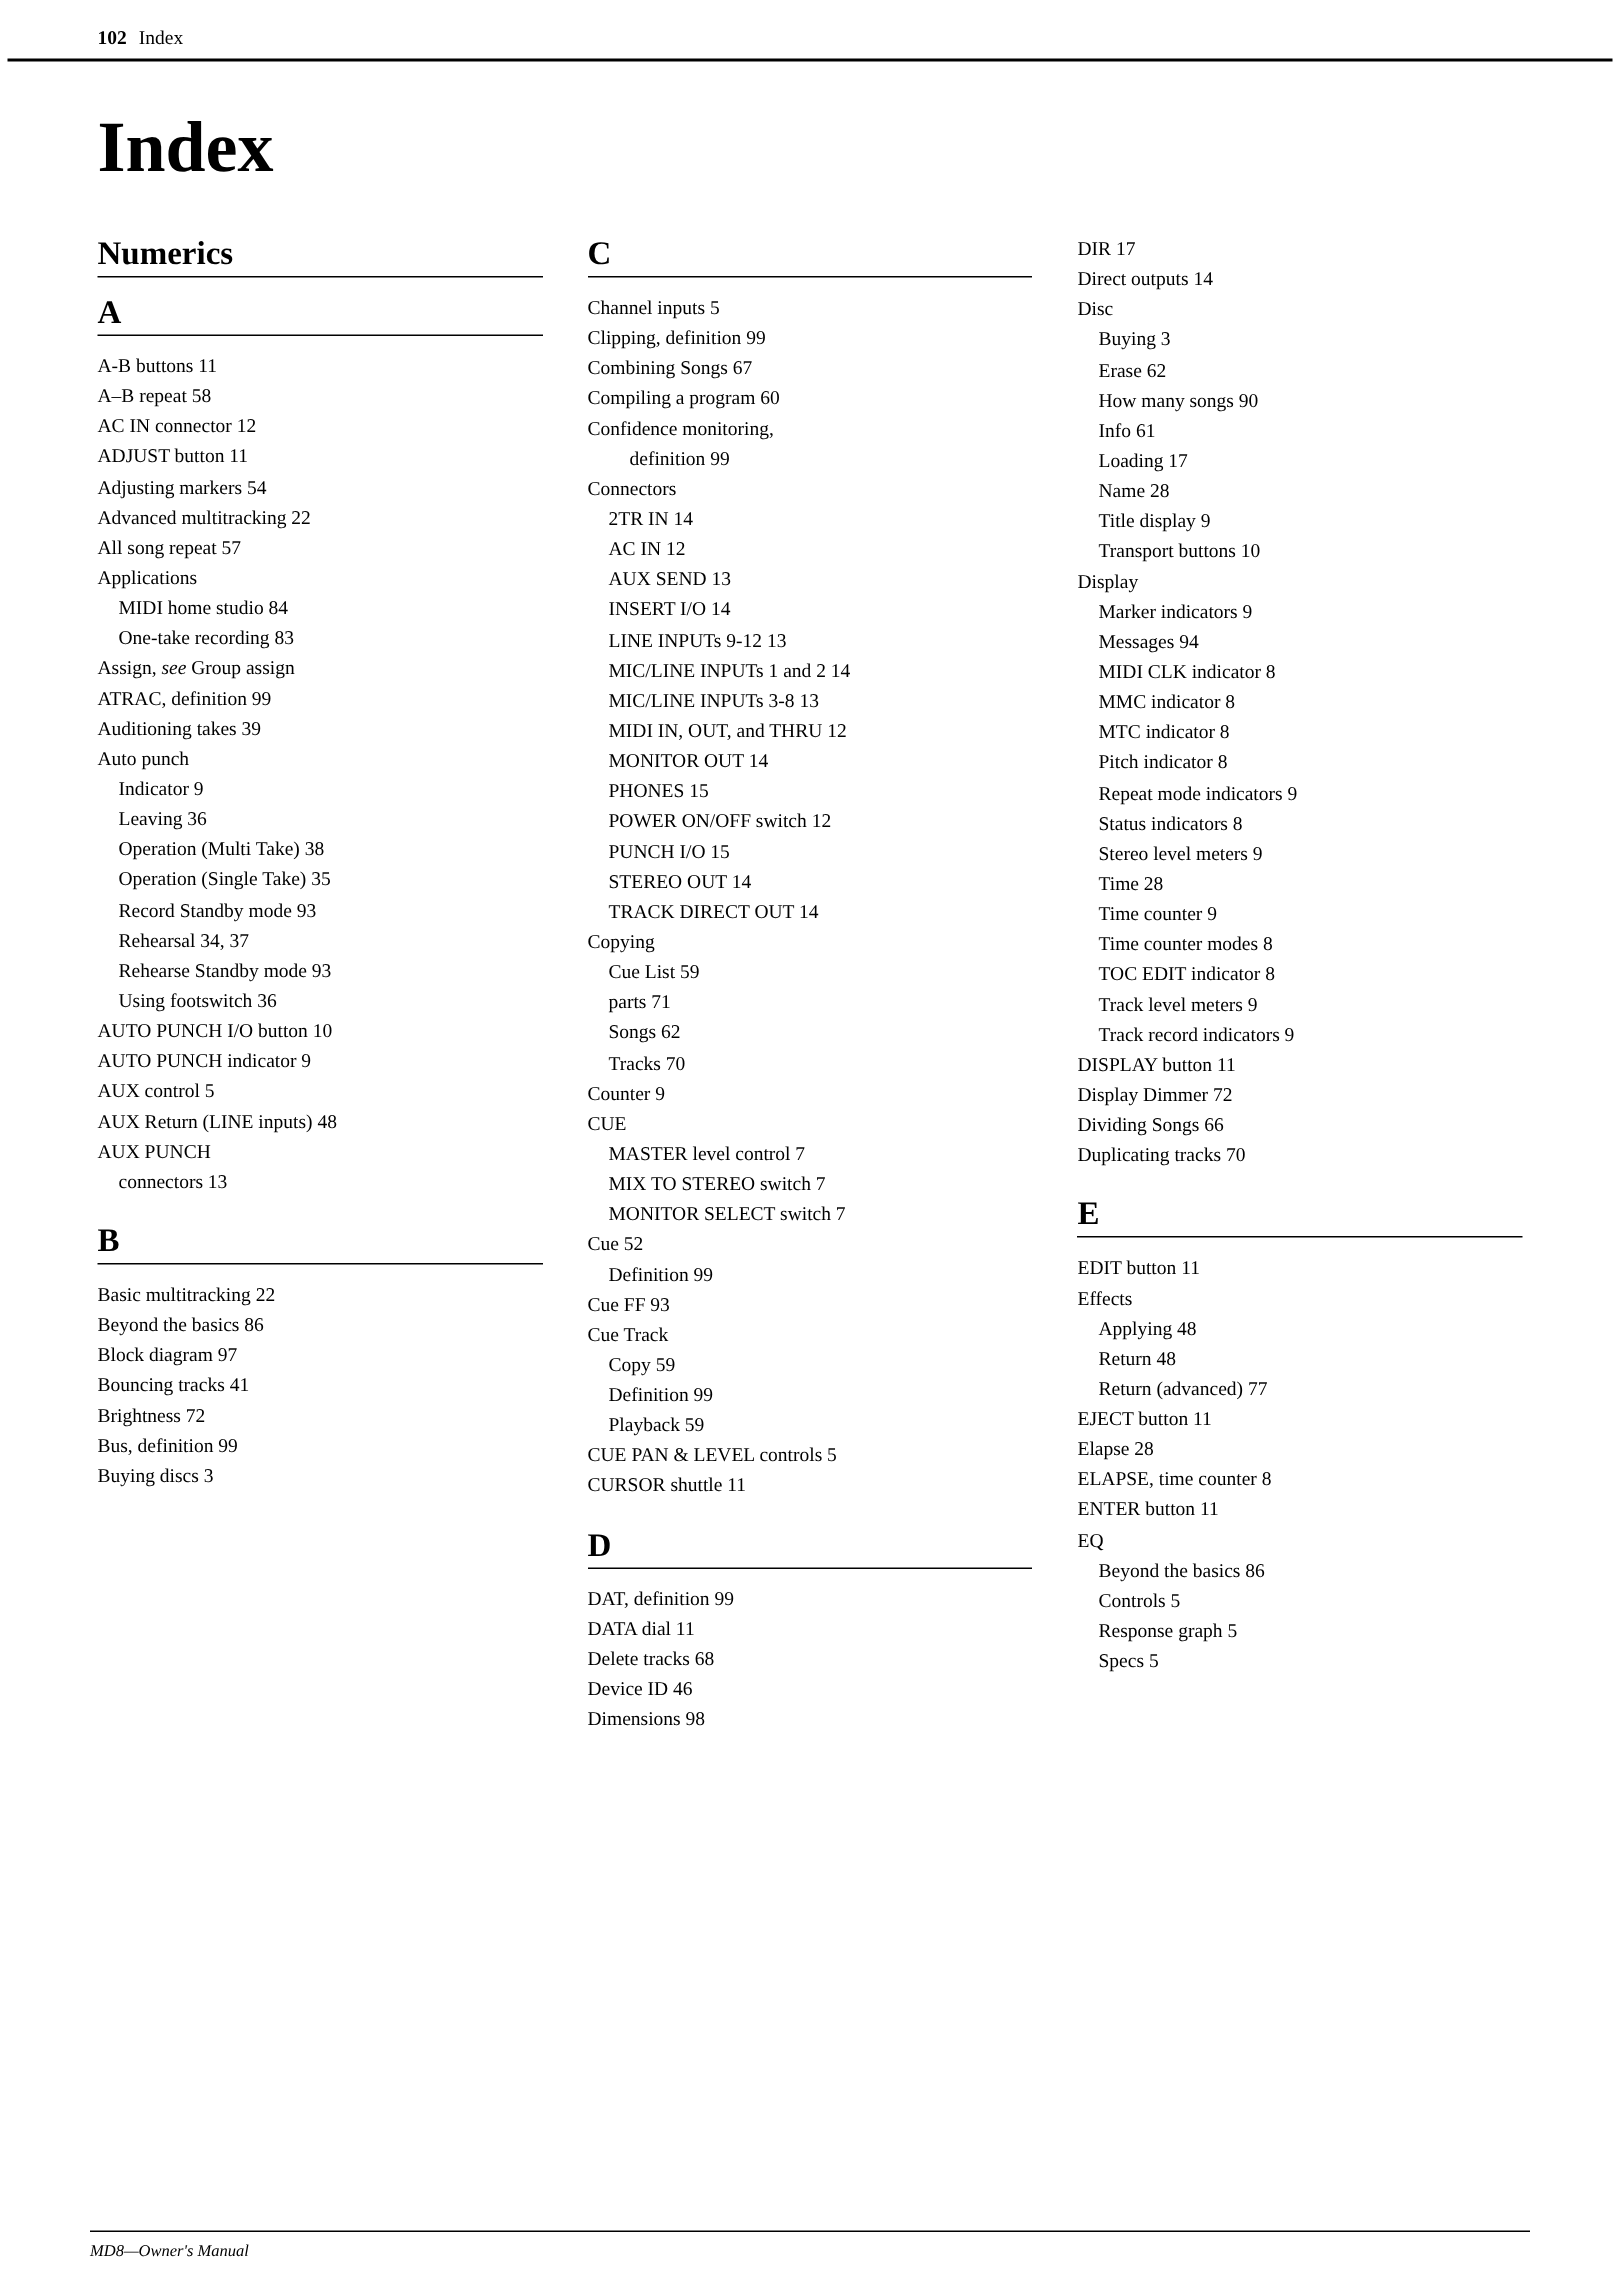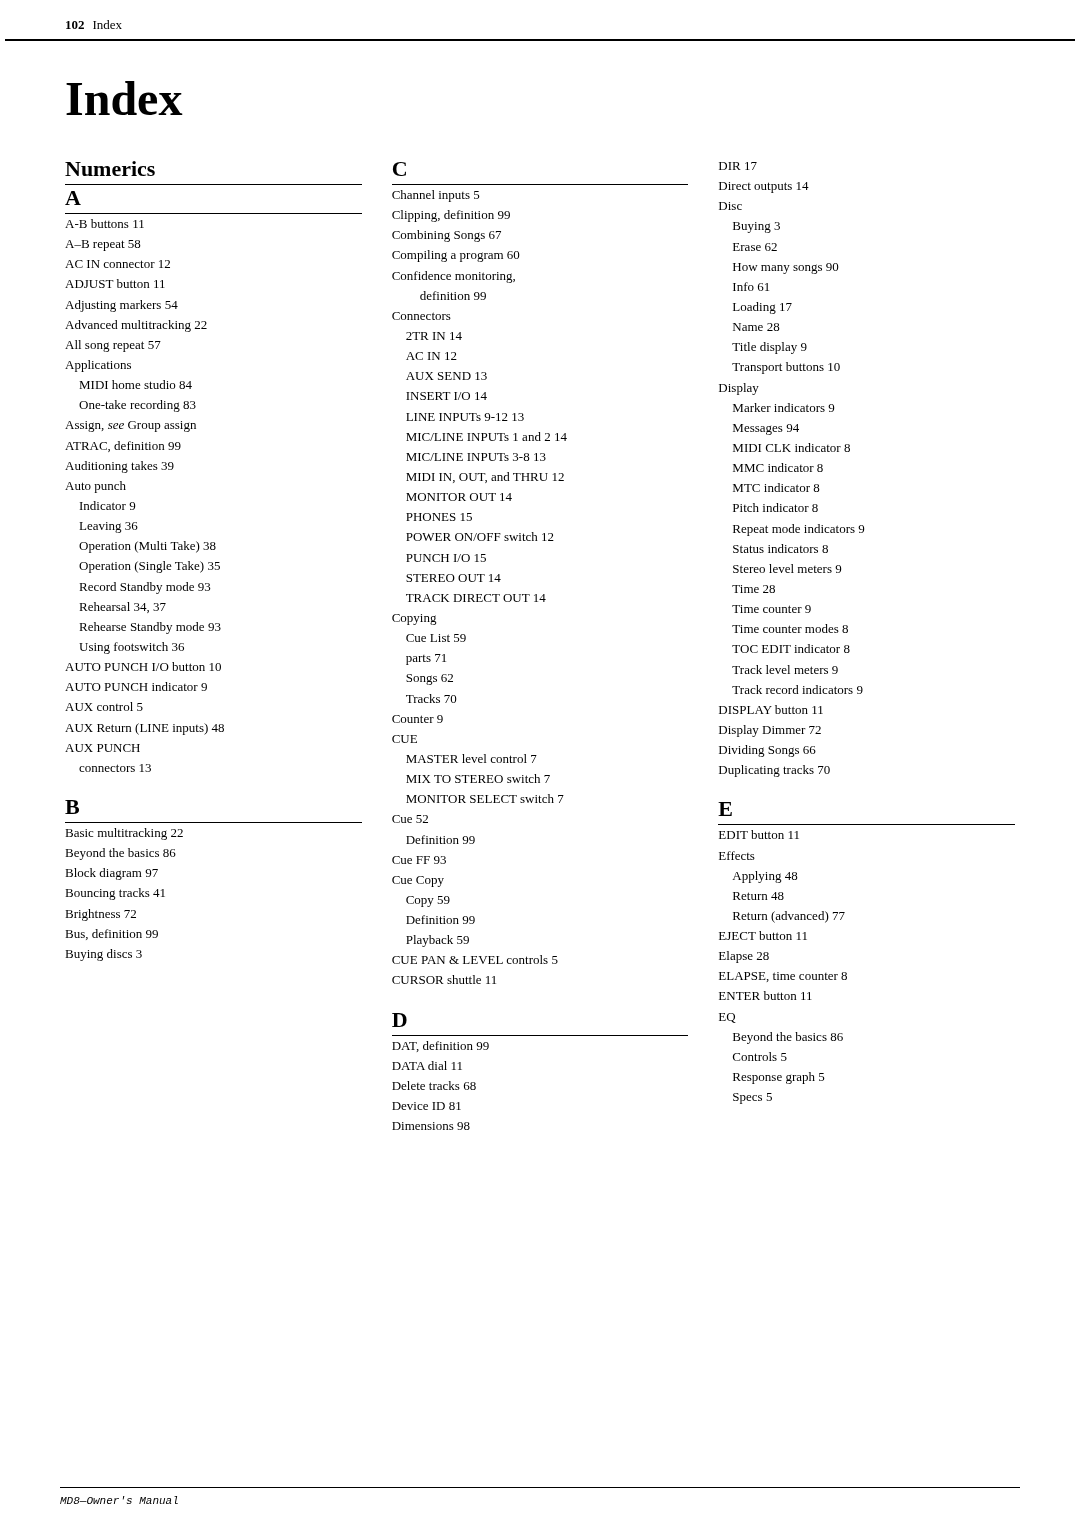--- a/index.html
+++ b/index.html
@@ -50,20 +50,21 @@
       padding-right: 30px;
     }
     .column:last-child {
       padding-right: 0;
     }
     .section-header {
       font-size: 22px;
       font-weight: bold;
       font-family: Times New Roman, Times, serif;
       border-bottom: 1.5px solid #000;
+      margin-bottom: 10px;
       padding-bottom: 2px;
     }
     .index-entries {
       margin-bottom: 16px;
     }
     .entry {
       font-size: 13px;
       line-height: 1.55;
       font-family: Times New Roman, Times, serif;
     }
@@ -77,21 +78,21 @@
       position: absolute;
       bottom: 20px;
       left: 60px;
       right: 60px;
       border-top: 1.5px solid #000;
       padding-top: 4px;
     }
     .footer-text {
       font-size: 11px;
       font-style: italic;
-      font-family: Liberation Mono, monospace;
+      font-family: Liberation Serif, serif;
       text-align: right;
     }
   </style>
 </head>
 <body>
 
 <div class="page">
   <div class="header-bar">
     <span class="header-page-num">102</span>
     <span class="header-title">Index</span>
@@ -179,34 +180,34 @@
           <div class="entry indent1">Songs 62</div>
           <div class="entry indent1">Tracks 70</div>
           <div class="entry">Counter 9</div>
           <div class="entry">CUE</div>
           <div class="entry indent1">MASTER level control 7</div>
           <div class="entry indent1">MIX TO STEREO switch 7</div>
           <div class="entry indent1">MONITOR SELECT switch 7</div>
           <div class="entry">Cue 52</div>
           <div class="entry indent1">Definition 99</div>
           <div class="entry">Cue FF 93</div>
-          <div class="entry">Cue Copy</div>
+          <div class="entry">Cue Track</div>
           <div class="entry indent1">Copy 59</div>
           <div class="entry indent1">Definition 99</div>
           <div class="entry indent1">Playback 59</div>
           <div class="entry">CUE PAN &amp; LEVEL controls 5</div>
           <div class="entry">CURSOR shuttle 11</div>
         </div>
 
         <div class="section-header">D</div>
         <div class="index-entries">
           <div class="entry">DAT, definition 99</div>
           <div class="entry">DATA dial 11</div>
           <div class="entry">Delete tracks 68</div>
-          <div class="entry">Device ID 81</div>
+          <div class="entry">Device ID 46</div>
           <div class="entry">Dimensions 98</div>
         </div>
       </div>
 
       <div class="column">
         <div class="index-entries">
           <div class="entry">DIR 17</div>
           <div class="entry">Direct outputs 14</div>
           <div class="entry">Disc</div>
           <div class="entry indent1">Buying 3</div>

